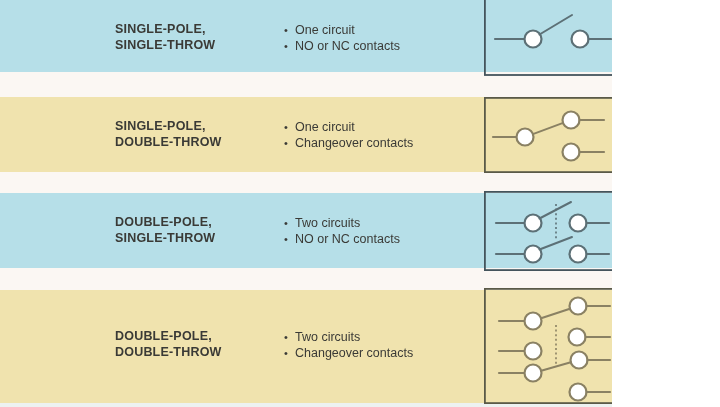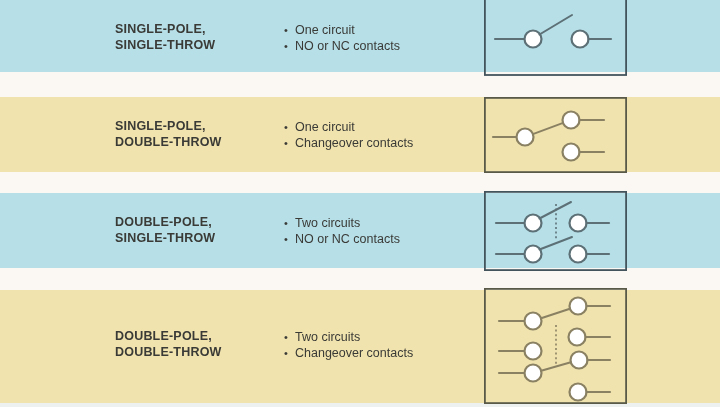--- a/index.html
+++ b/index.html
@@ -1,17 +1,17 @@
 <!DOCTYPE html>
 <html><head>
 <meta charset="utf-8">
 <style>
   html,body{margin:0;padding:0;background:#fff;}
   .canvas{
-    position:relative;width:720px;height:407px;overflow:hidden;
+    position:relative;width:612px;height:407px;overflow:hidden;
     background:#fbf7f3;
     font-family:"Liberation Sans",sans-serif;
   }
   .band{position:absolute;left:0;width:720px;}
   #band1{top:0;height:72px;background:#b6dfe8;}
   #band2{top:97px;height:75px;background:#f0e3ae;}
   #band3{top:193px;height:75px;background:#b6dfe8;}
   #band4{top:290px;height:113px;background:#f0e3ae;}
   .bottom-strip{position:absolute;left:0;top:403px;width:720px;height:4px;background:#edf2f1;}
   .title{

